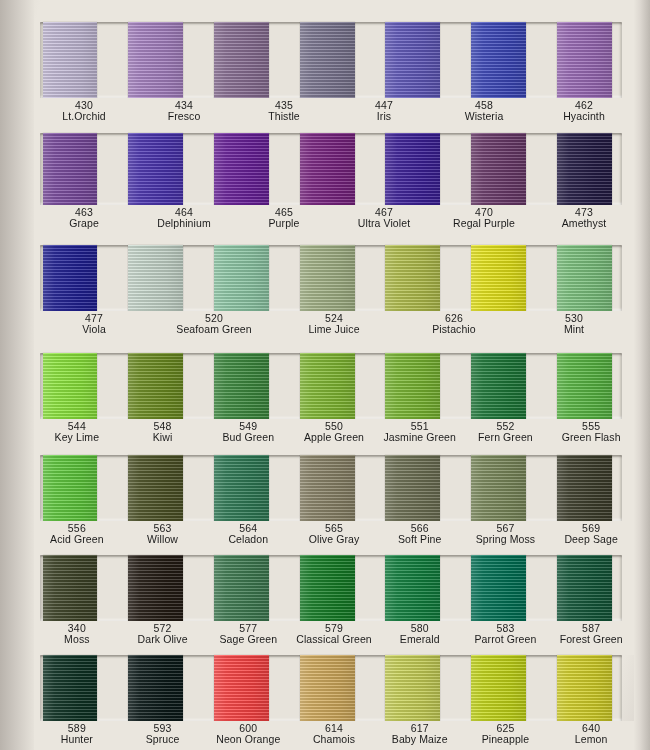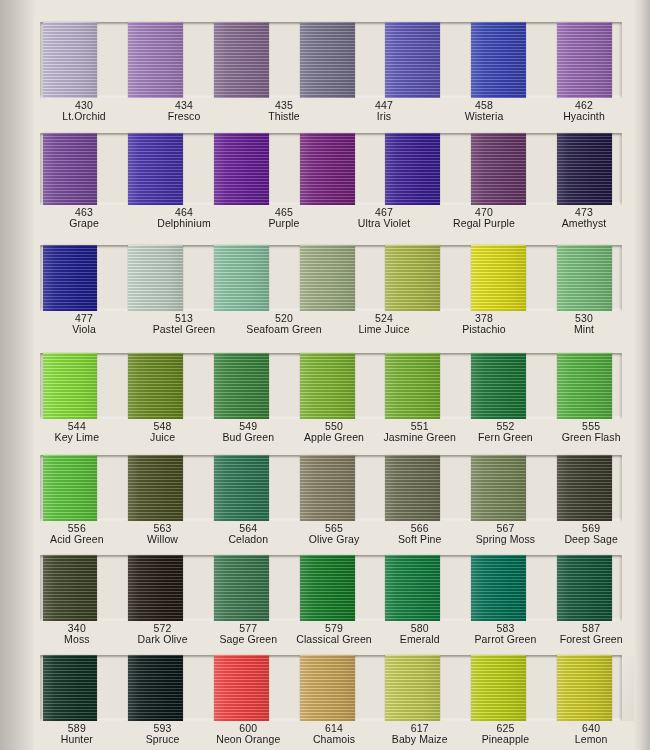--- a/index.html
+++ b/index.html
@@ -264,33 +264,29 @@
               </div>
             </div>
           </div>
         </div>
         <div class="labels">
           <div class="label">
             <div class="code">477</div>
             <div class="name">Viola</div>
           </div>
           <div class="label">
-            <div class="code">513</div>
-            <div class="name">Pastel Green</div>
-          </div>
-          <div class="label">
             <div class="code">520</div>
             <div class="name">Seafoam Green</div>
           </div>
           <div class="label">
             <div class="code">524</div>
             <div class="name">Lime Juice</div>
           </div>
           <div class="label">
-            <div class="code">378</div>
+            <div class="code">626</div>
             <div class="name">Pistachio</div>
           </div>
           <div class="label">
             <div class="code">530</div>
             <div class="name">Mint</div>
           </div>
         </div>
       </div>
       <div class="row" style="top: 353px;">
         <div class="swatch-strip" style="height: 66px;">
@@ -333,21 +329,21 @@
             </div>
           </div>
         </div>
         <div class="labels">
           <div class="label">
             <div class="code">544</div>
             <div class="name">Key Lime</div>
           </div>
           <div class="label">
             <div class="code">548</div>
-            <div class="name">Juice</div>
+            <div class="name">Kiwi</div>
           </div>
           <div class="label">
             <div class="code">549</div>
             <div class="name">Bud Green</div>
           </div>
           <div class="label">
             <div class="code">550</div>
             <div class="name">Apple Green</div>
           </div>
           <div class="label">

